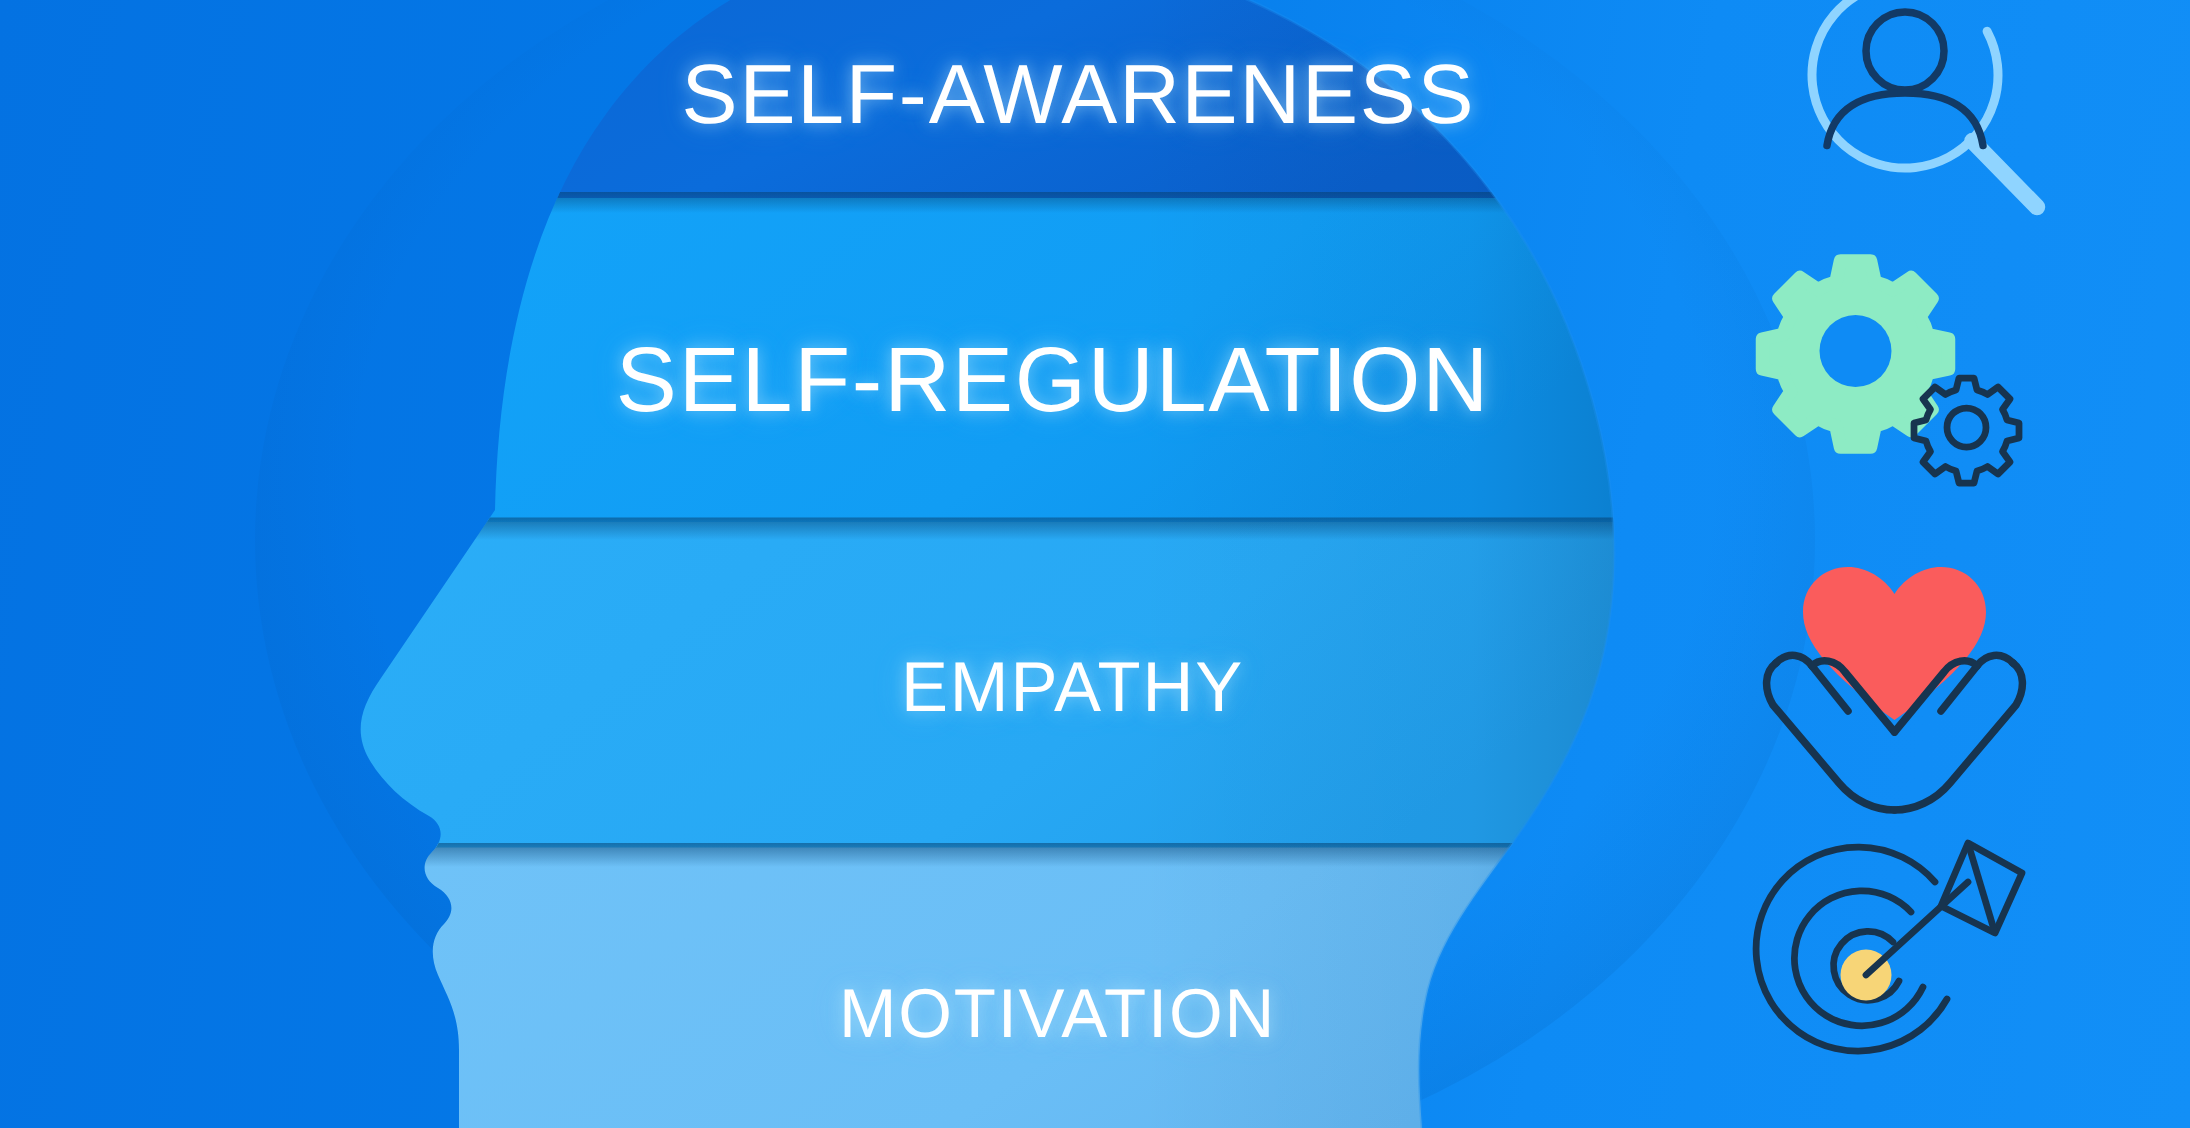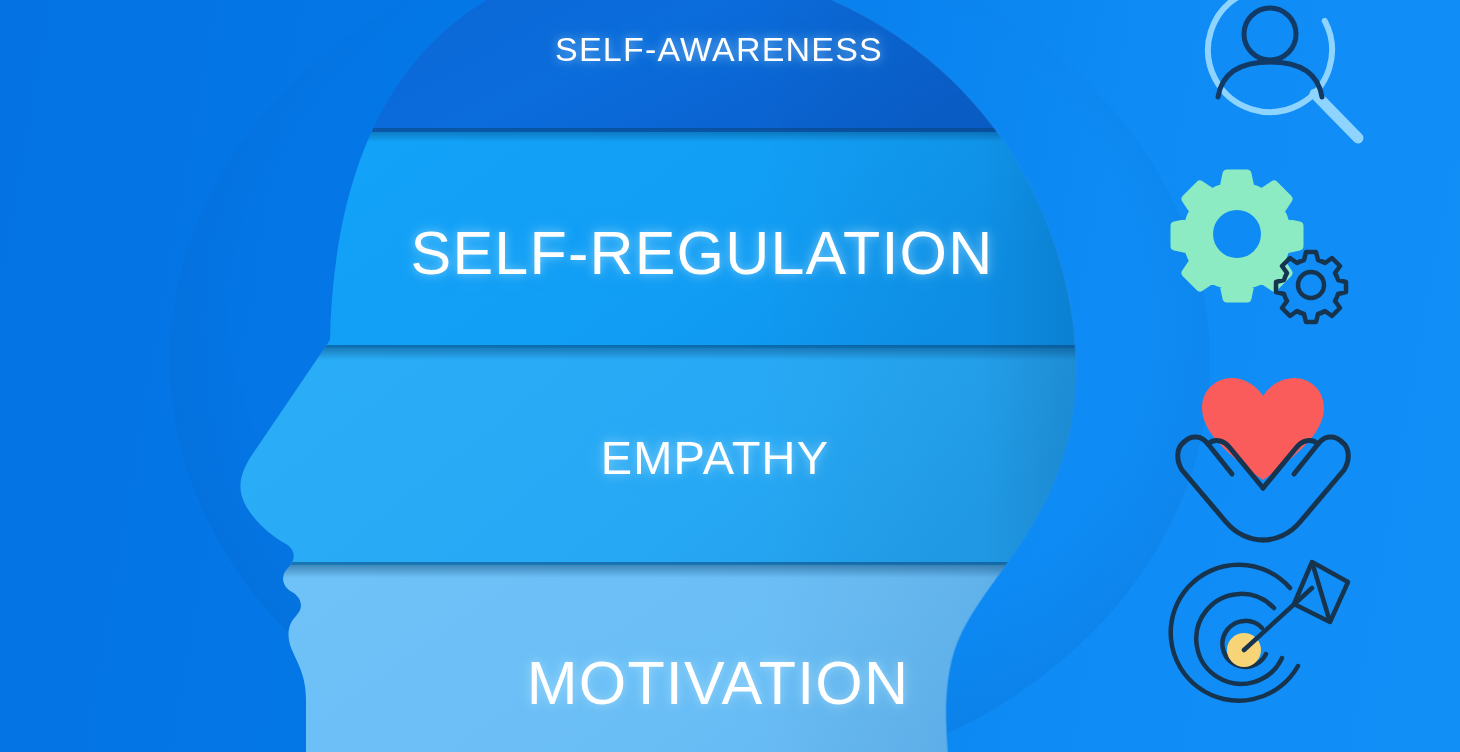--- a/index.html
+++ b/index.html
@@ -27,24 +27,24 @@
     position:absolute;
     color:#FFFFFF;
     font-weight:400;
     letter-spacing:1.2px;
     white-space:nowrap;
     text-align:center;
     text-shadow:0 0 10px rgba(190,235,255,.55), 0 0 22px rgba(160,225,255,.30);
     pointer-events:none;
     font-family:"Liberation Sans", sans-serif;
   }
-  #label-self-awareness  { left:0; width:1404px; top:30px;  font-size:34px;padding-left:34px; }
+  #label-self-awareness  { left:0; width:1404px; top:30px;  font-size:56px;padding-left:34px; }
   #label-self-regulation { left:0; width:1404px; top:218px; font-size:61px; }
   #label-empathy         { left:0; width:1404px; top:430px; font-size:47px;padding-left:26px; }
-  #label-motivation      { left:16px; width:1404px; top:648px; font-size:61px; }
+  #label-motivation      { left:3px; width:1404px; top:648px; font-size:46px; }
 
   
   #icon-rail {
     position:absolute;
     right:76px; top:0;
     width:230px; height:752px;
   }
   .rail-icon { position:absolute; }
   #icon-self-awareness  { left:28px;  top:-28px; }
   #icon-self-regulation { left:10px;  top:168px; }

